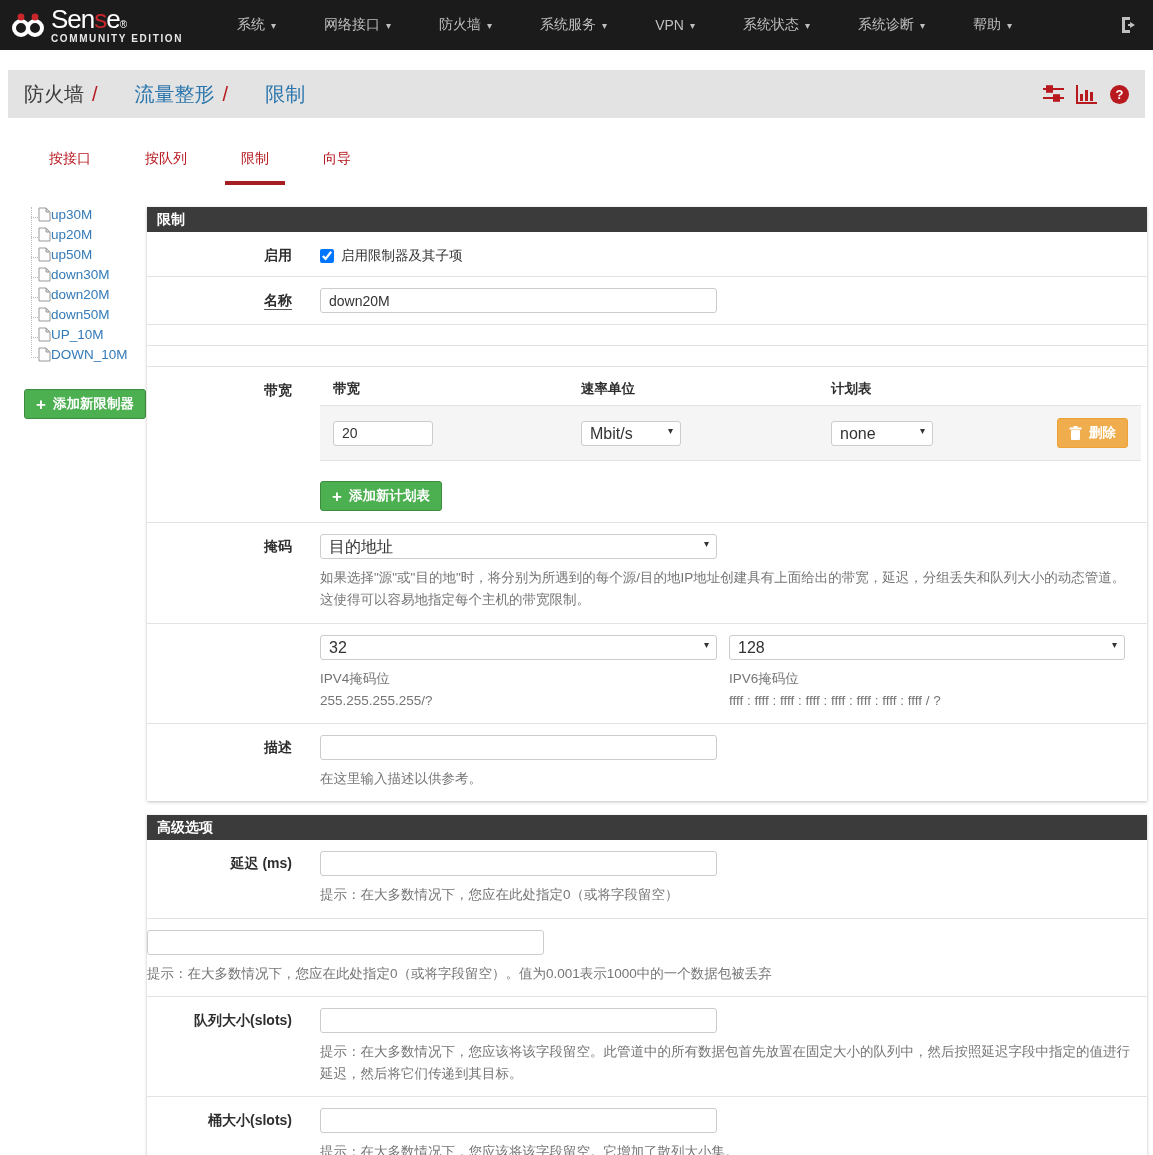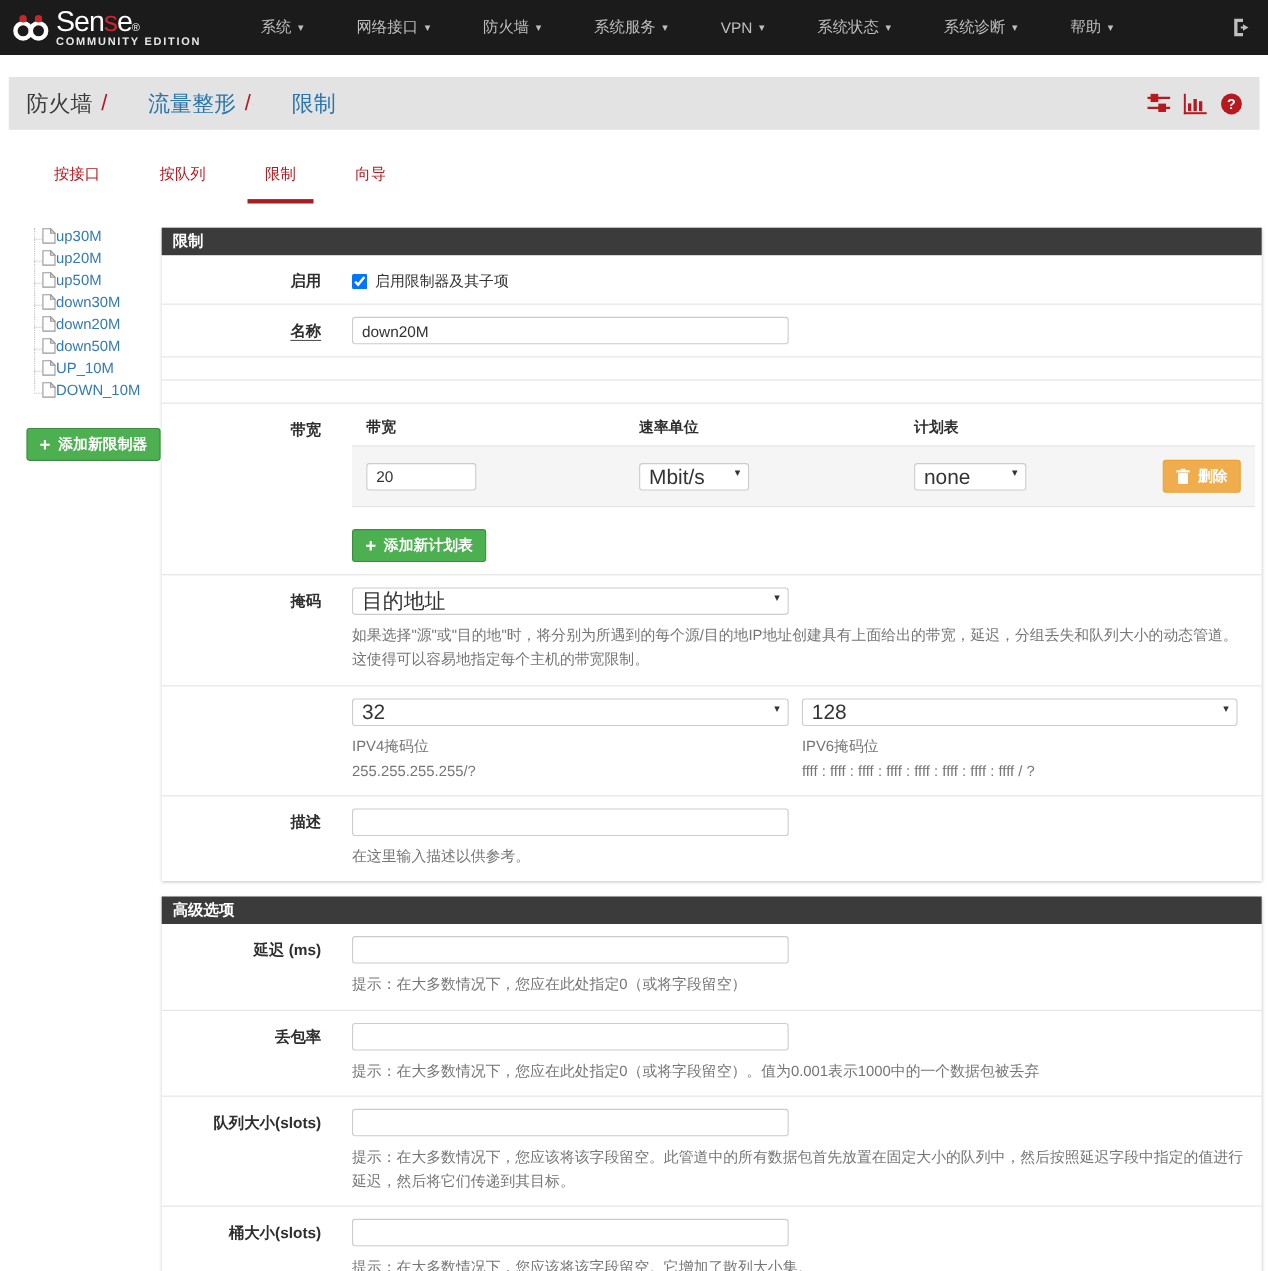--- a/index.html
+++ b/index.html
@@ -55,21 +55,21 @@
   .frow.empty { padding:10px 0; }
   .flabel { flex:0 0 173px; width:173px; text-align:right; padding:4px 28px 0 0; font-weight:bold; font-size:14px; color:#2e2e2e; }
   .flabel .u { border-bottom:1px solid #555; padding-bottom:1px; }
   .fcontent { flex:1; padding-right:14px; }
   .chkline { display:flex; align-items:center; gap:7px; font-size:13.5px; color:#333; padding-top:4px; }
   .chkline input { width:14px; height:14px; cursor:pointer; }
 
   input[type=text] { height:25px; border:1px solid #ccc; border-radius:3px; padding:2px 8px; font-size:14px; color:#333; font-family:inherit; }
   .w400 { width:397px; } .w100 { width:100px; } .w102 { width:102px; }
   .sel { position:relative; display:inline-block; }
-  .sel select { appearance:none; -webkit-appearance:none; -moz-appearance:none; width:100%; height:25px; border:1px solid #ccc; border-radius:3px; background:#fff; padding:2px 22px 2px 8px; font-size:19px; color:#333; cursor:pointer; font-family:inherit; }
+  .sel select { appearance:none; -webkit-appearance:none; -moz-appearance:none; width:100%; height:25px; border:1px solid #ccc; border-radius:3px; background:#fff; padding:2px 22px 2px 8px; font-size:16px; color:#333; cursor:pointer; font-family:inherit; }
   .sel::after { content:"▾"; position:absolute; right:8px; top:4px; font-size:10px; color:#333; pointer-events:none; }
 
   .hint { color:#757575; font-size:13.5px; margin-top:8px; line-height:1.65; }
   .hint .htitle { display:block; }
 
   
   .bw-head { display:flex; font-size:13.5px; font-weight:bold; color:#2e2e2e; padding:2px 13px 7px 13px; }
   .bw-c1 { width:248px; } .bw-c2 { width:250px; } .bw-c3 { flex:1; display:flex; align-items:center; }
   .bw-row { display:flex; align-items:center; background:#f5f5f5; border-top:1px solid #e3e3e3; border-bottom:1px solid #e3e3e3; padding:12px 13px; }
   .bw-row .btn { margin-left:auto; }
@@ -340,21 +340,20 @@
 
       <div class="frow">
         <div class="flabel">延迟 (ms)</div>
         <div class="fcontent">
           <input type="text" class="w400" value="" style="">
           <div class="hint">提示：在大多数情况下，您应在此处指定0（或将字段留空）</div>
         </div>
       </div>
 
       <div class="frow">
-        <div class="flabel">丢包率</div>
         <div class="fcontent">
           <input type="text" class="w400" value="" style="">
           <div class="hint">提示：在大多数情况下，您应在此处指定0（或将字段留空）。值为0.001表示1000中的一个数据包被丢弃</div>
         </div>
       </div>
 
       <div class="frow">
         <div class="flabel">队列大小(slots)</div>
         <div class="fcontent">
           <input type="text" class="w400" value="" style="">

